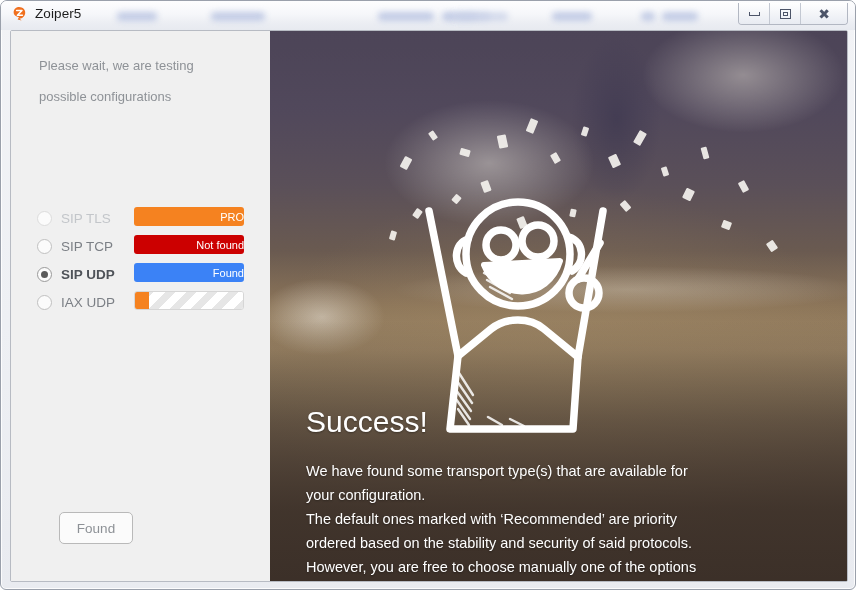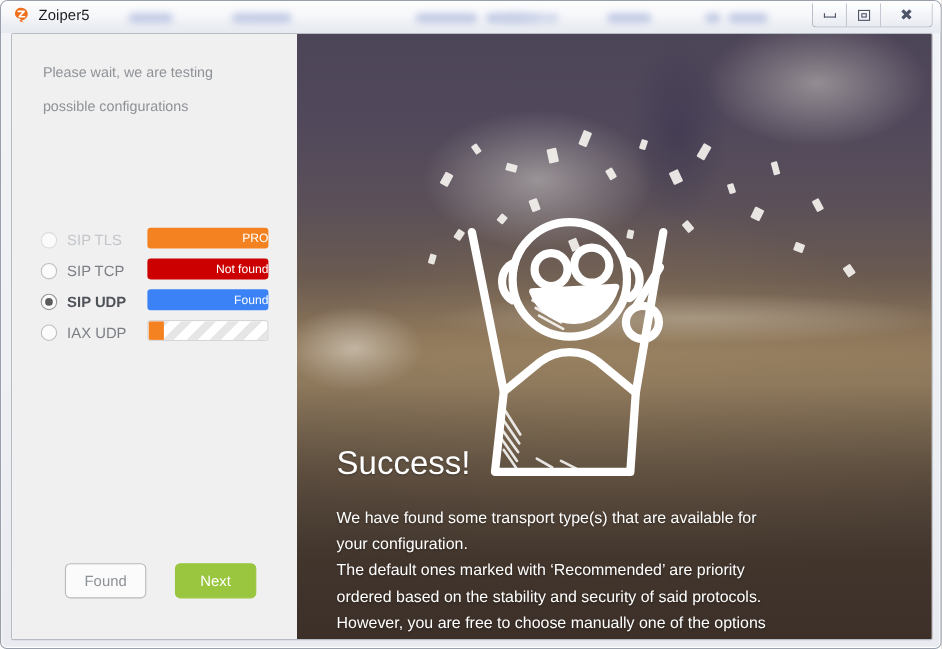--- a/index.html
+++ b/index.html
@@ -436,21 +436,20 @@
             <span class="stripes"></span>
             <span class="fill"></span>
             <span class="bar-text"></span>
           </span>
         </div>
 
       </div>
 
       <div class="wizard-buttons">
         <div class="btn btn-back">Found</div>
-        <div class="btn btn-next">Next</div>
       </div>
 
     </div>
 
     <div class="right-panel">
 
       <div class="photo"></div>
       <div class="photo-soft"></div>
       <div class="photo-scrim"></div>
 

